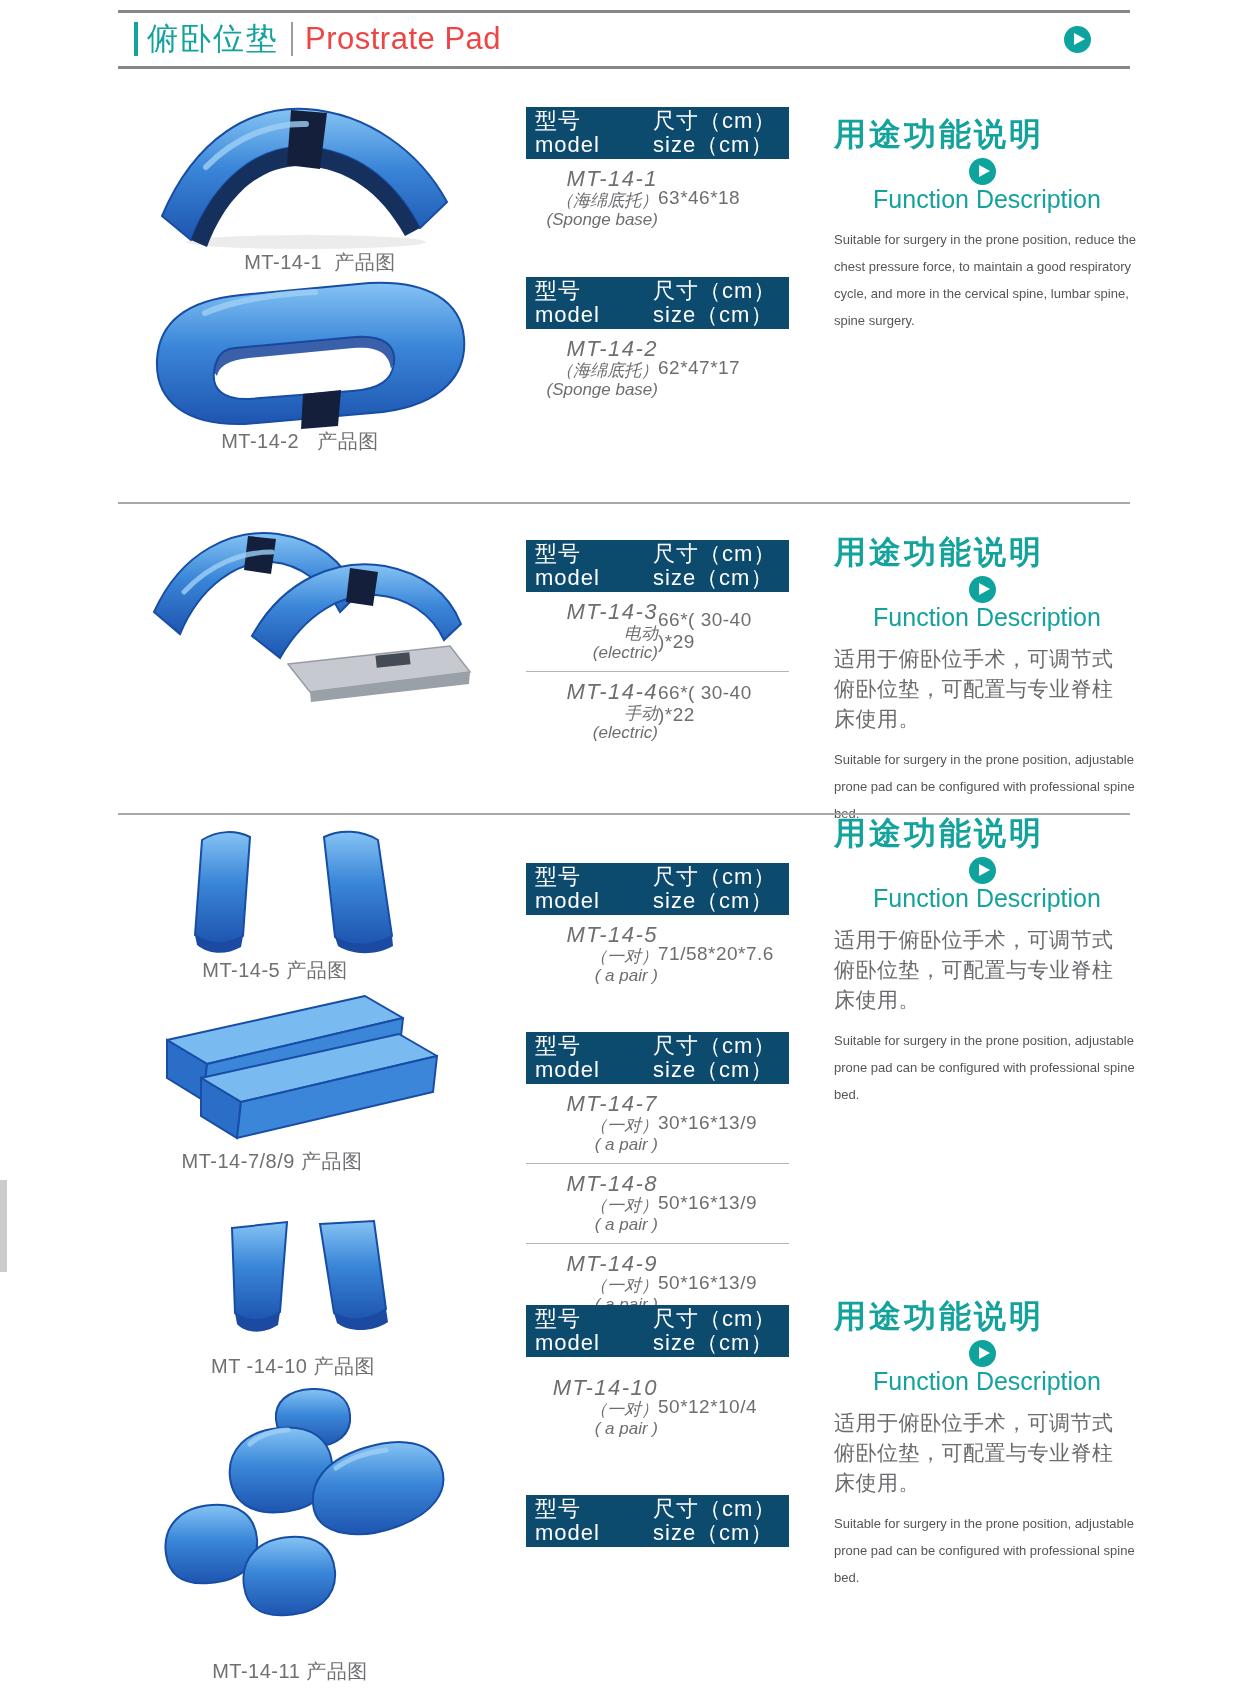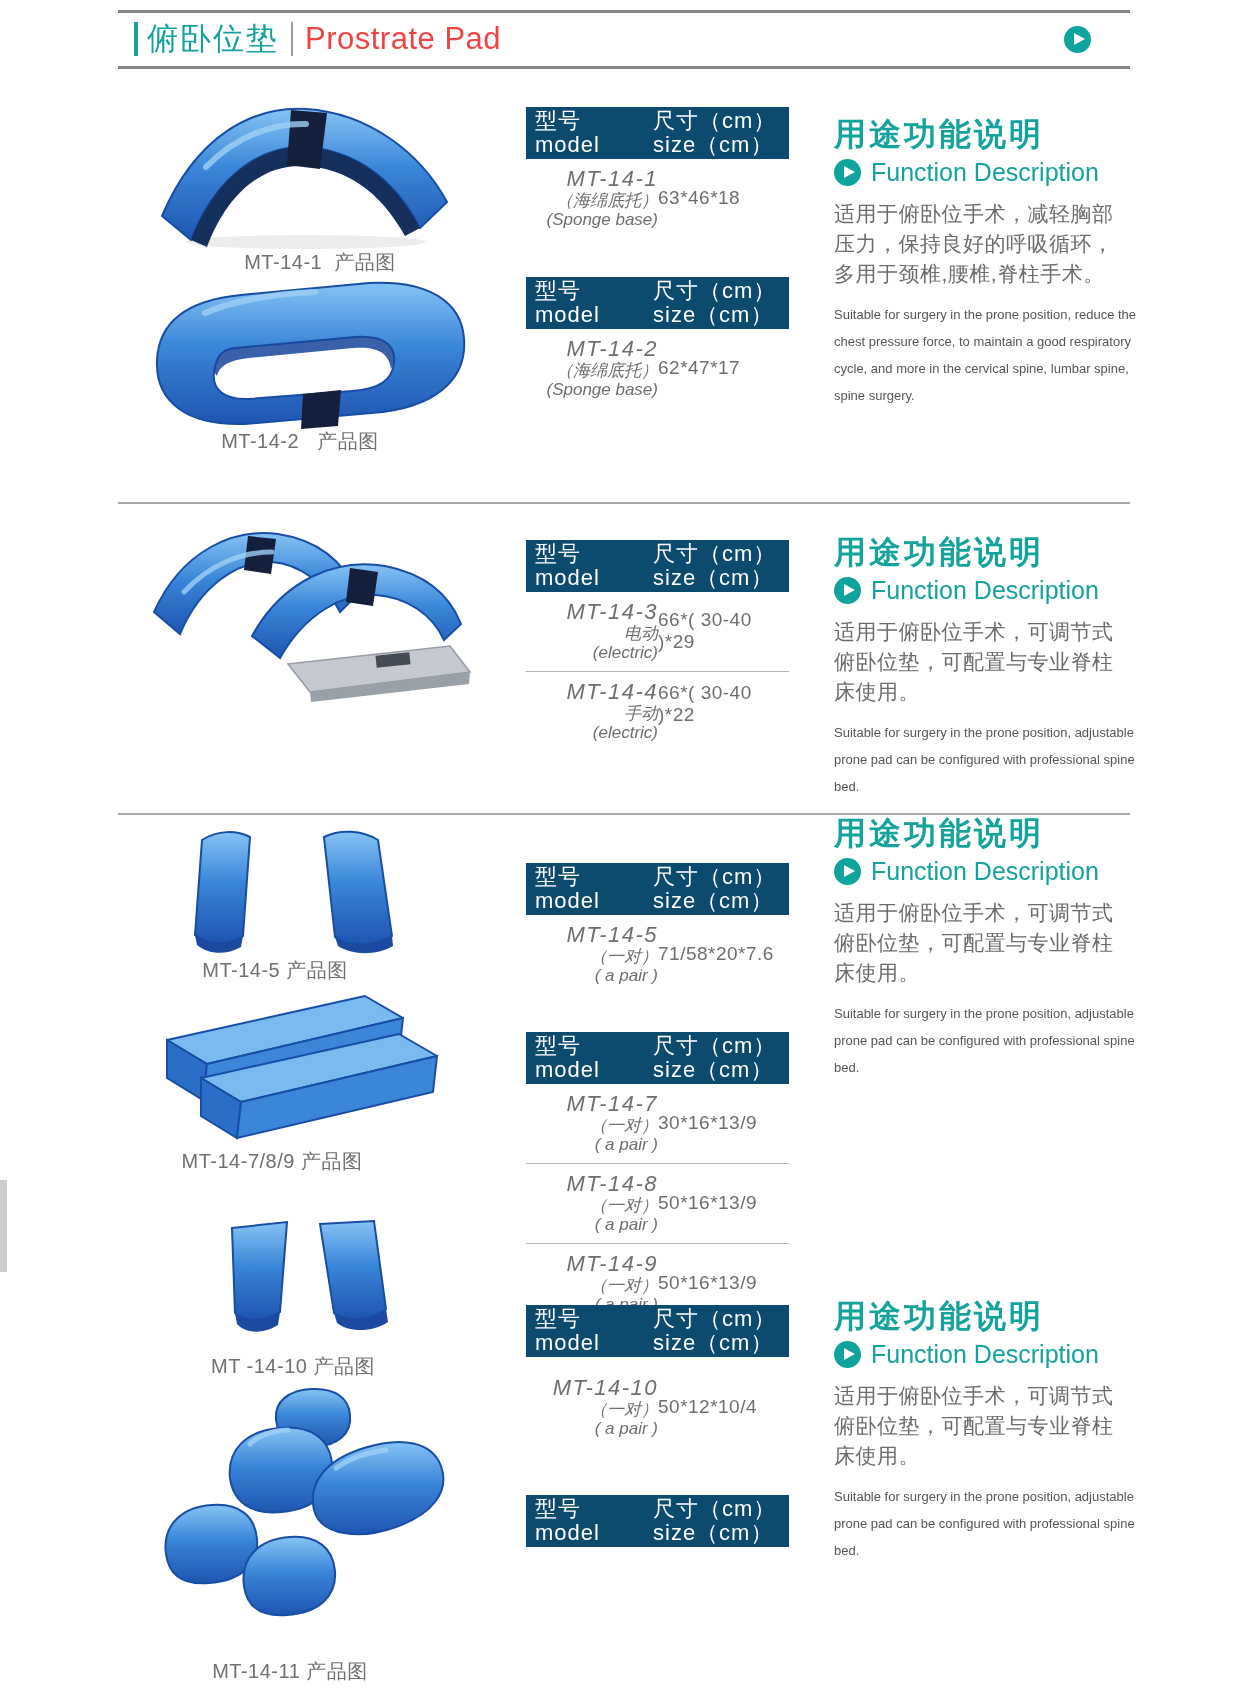--- a/index.html
+++ b/index.html
@@ -26,21 +26,21 @@
   .thead .col-s{flex:1;}
   .trow{display:flex;padding:7px 0 9px;}
   .trow .col-m{width:132px;text-align:right;font-style:italic;}
   .trow .col-s{flex:1;display:flex;align-items:center;font-size:19px;letter-spacing:0.5px;}
   .model-no{font-size:22px;line-height:25px;letter-spacing:1.5px;}
   .note{font-size:17px;line-height:19px;}
   .rowdiv{height:1px;background:#b3b3b3;}
   
   .desc{position:absolute;left:834px;width:306px;}
   .d-title{font-size:32px;font-weight:bold;color:#14a29c;letter-spacing:3px;line-height:36px;}
-  .d-sub{display:flex;align-items:center;margin-top:6px;}
+  .d-sub{display:flex;align-items:center;margin-top:6px;flex-direction:column;}
   .d-sub .play{margin-right:10px;}
   .d-sub-t{font-size:25px;color:#14a29c;}
   .d-cn{margin-top:12px;font-size:21px;line-height:30px;color:#6a6b6e;width:282px;letter-spacing:0.5px;}
   .d-en{margin-top:12px;font-size:13px;line-height:27px;color:#55565a;}
   
   .caption{position:absolute;width:260px;text-align:center;font-size:20px;color:#6f7073;white-space:pre;letter-spacing:0.5px;}
   .imgbox{position:absolute;}
   .edge-artifact{position:absolute;left:0;top:1180px;width:7px;height:92px;background:#cccccc;}
 </style>
 </head>
@@ -133,21 +133,20 @@
       <div class="col-s">62*47*17</div>
     </div>
   </div>
 
   <div class="desc" style="top:116px">
     <div class="d-title">用途功能说明</div>
     <div class="d-sub">
       <span class="play"></span>
       <span class="d-sub-t">Function Description</span>
     </div>
-    <div class="d-cn">适用于俯卧位手术，减轻胸部压力，保持良好的呼吸循环，多用于颈椎,腰椎,脊柱手术。</div>
     <div class="d-en">Suitable for surgery in the prone position, reduce the chest pressure force, to maintain a good respiratory cycle, and more in the cervical spine, lumbar spine, spine surgery.</div>
   </div>
 
   <div class="divline" style="top:502px"></div>
 
   
   <div class="imgbox" style="left:140px;top:512px;width:335px;height:190px">
     <svg width="335" height="190" viewBox="0 0 335 190">
       <path d="M14,100 C42,38 94,16 138,22 C178,28 204,50 218,82 L200,100 C186,72 160,52 132,50 C98,48 60,74 40,122 Z" fill="url(#gb)" stroke="#174da5" stroke-width="2"></path>
       <polygon points="108,24 136,27 131,62 104,58" fill="#131f3b"></polygon>

